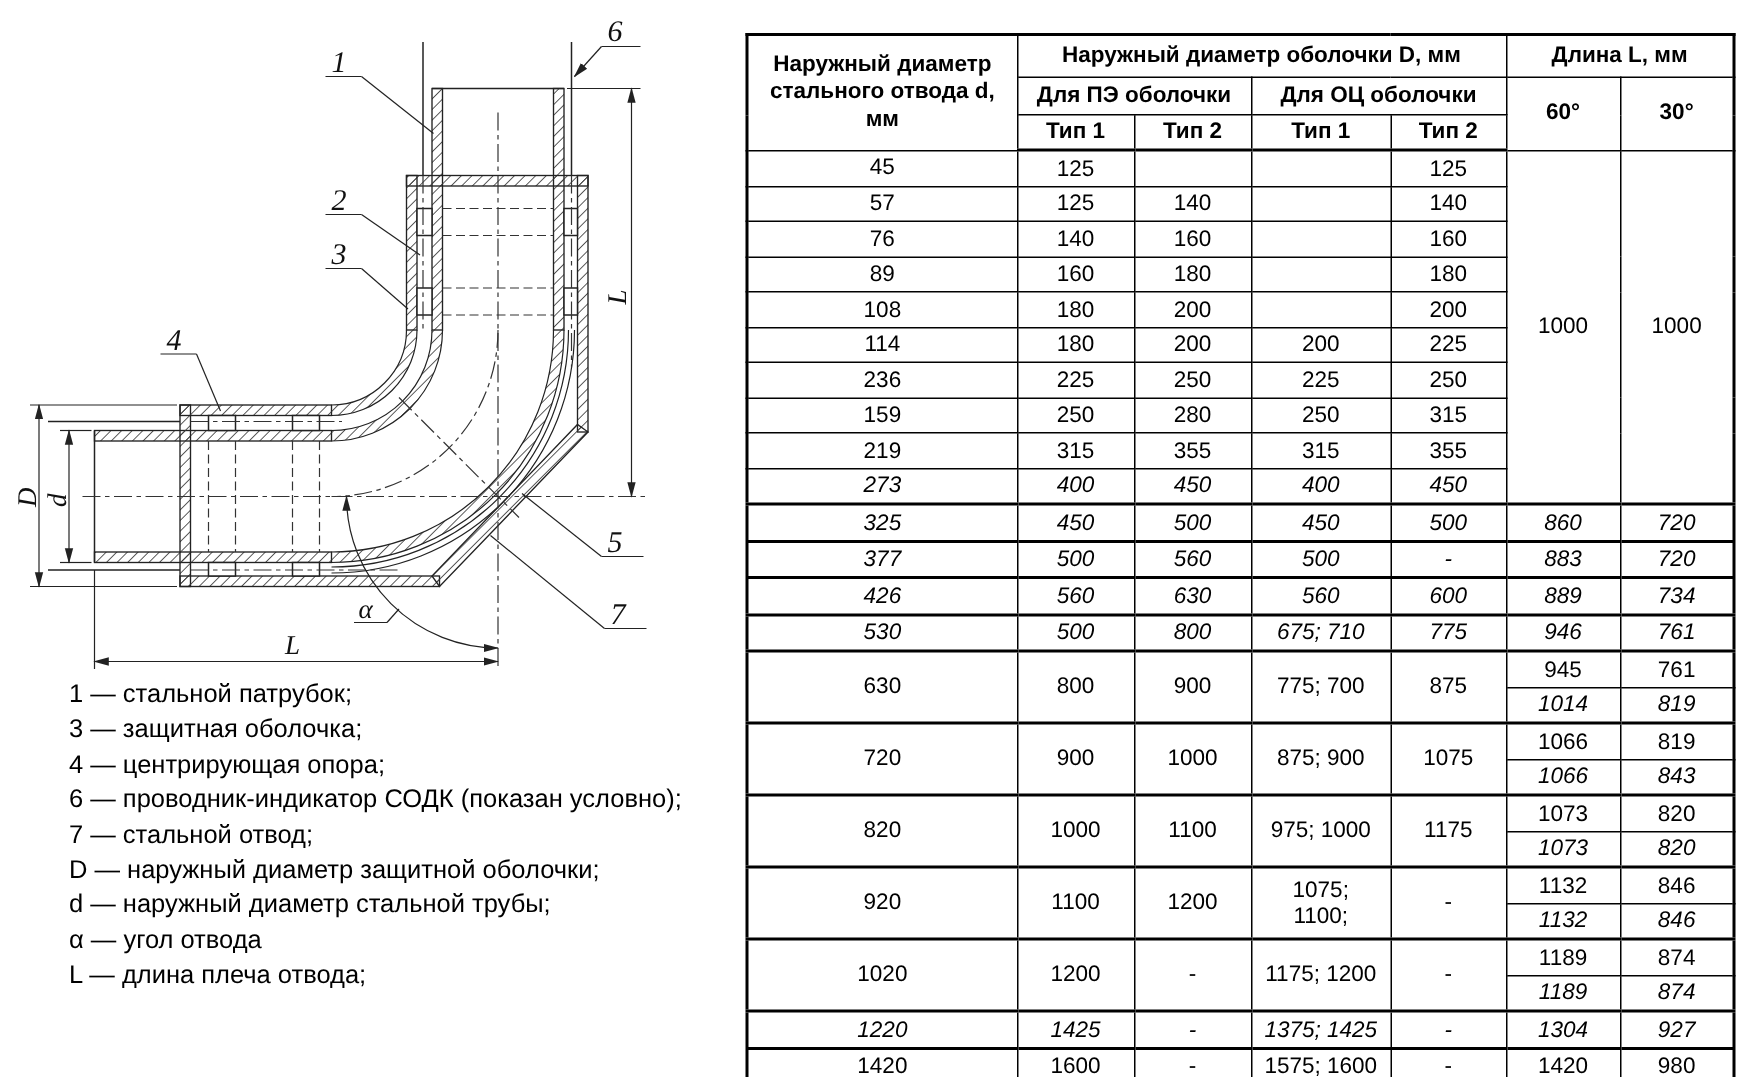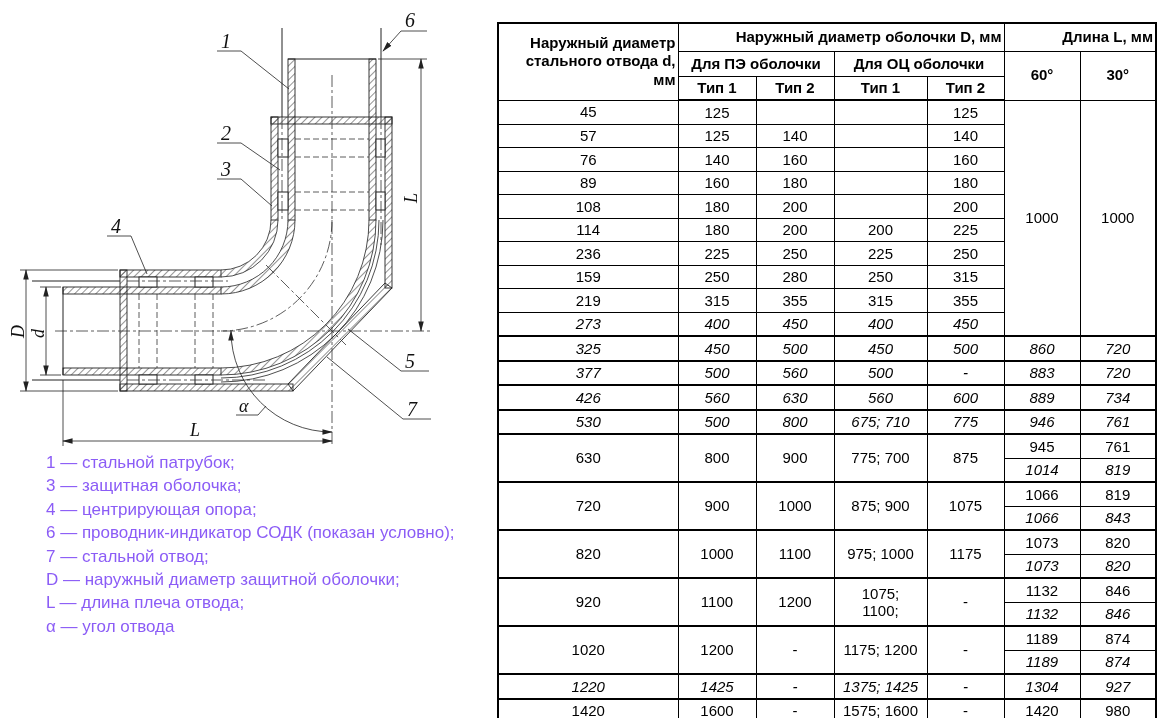--- a/index.html
+++ b/index.html
@@ -1,27 +1,27 @@
 <!DOCTYPE html>
 <html><head>
 <meta charset="utf-8">
 <style>
   html,body{margin:0;padding:0;background:#fff;}
   #stage{position:relative;width:1164px;height:718px;background:#fff;overflow:hidden;
          font-family:"Liberation Sans",sans-serif;color:#000;}
   .dgm{position:absolute;left:0;top:0;}
   .legend{position:absolute;left:46px;top:451px;width:460px;
-          font-size:17px;line-height:23.4px;color:#8b5cf6;}
+          font-size:17px;line-height:23.4px;color:#000000;}
   .tblwrap{position:absolute;left:497px;top:22px;}
   table{border-collapse:collapse;table-layout:fixed;width:658px;border:2px solid #000;
         font-family:"Liberation Sans",sans-serif;font-size:15px;color:#000;}
   th,td{border:1px solid #000;text-align:center;vertical-align:middle;
         padding:0 2px;white-space:pre-line;overflow:hidden;}
   th{font-weight:bold;line-height:1.25;}
-  thead tr:nth-child(1) th{height:27px;text-align:right;}
+  thead tr:nth-child(1) th{height:27px;}
   thead tr:nth-child(2) th{height:24px;}
   thead tr:nth-child(3) th{height:22px;border-bottom-width:2px;}
   td{height:22.5px;line-height:1.15;}
   tr.hb td{border-bottom-width:2px;font-style:italic;}
   tr.ht td{border-top-width:2px;}
   
   .ln{stroke:#222;stroke-width:1;fill:none;}
   .thin{stroke:#222;stroke-width:0.8;fill:none;}
   .cl{stroke:#333;stroke-width:0.8;fill:none;stroke-dasharray:12 3 3 3;}
   .dsh{stroke:#333;stroke-width:0.8;fill:none;stroke-dasharray:6 3;}
@@ -192,22 +192,23 @@
     </g>
   </svg>
 
   <div class="legend">
     <div>1 — стальной патрубок;</div>
     <div>3 — защитная оболочка;</div>
     <div>4 — центрирующая опора;</div>
     <div>6 — проводник-индикатор СОДК (показан условно);</div>
     <div>7 — стальной отвод;</div>
     <div>D — наружный диаметр защитной оболочки;</div>
+    <div>d — наружный диаметр стальной трубы;</div>
+    <div>α — угол отвода</div>
     <div>L — длина плеча отвода;</div>
-    <div>α — угол отвода</div>
   </div>
 
   <div class="tblwrap">
     <table>
       <colgroup>
         <col style="width:180px">
           <col style="width:78px">
           <col style="width:78px">
         <col style="width:93px">
           <col style="width:77px">

